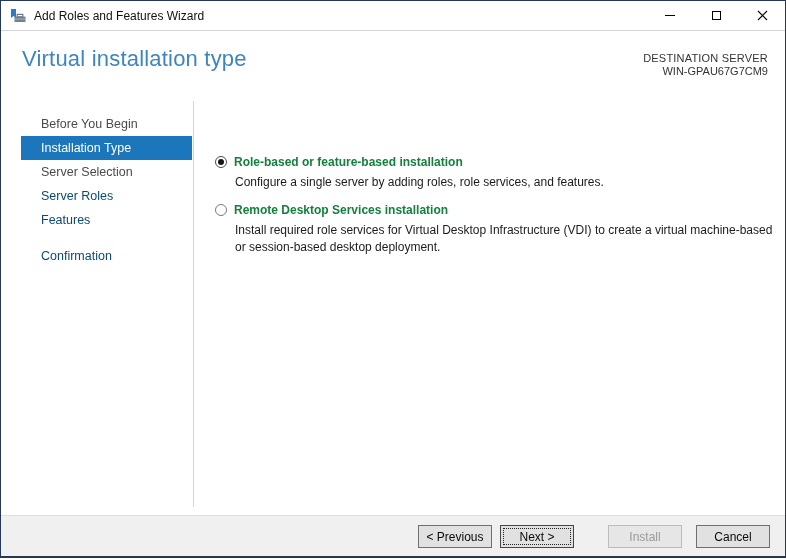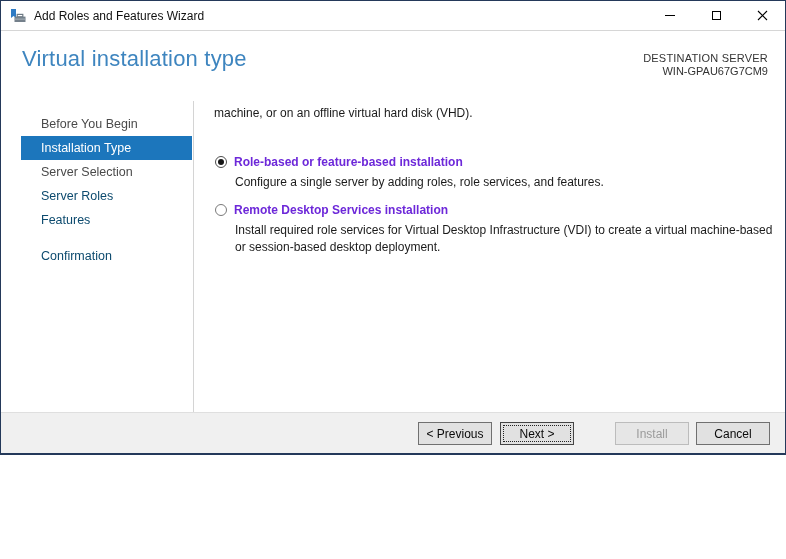--- a/index.html
+++ b/index.html
@@ -1,18 +1,18 @@
 <!DOCTYPE html>
 <html><head>
 <meta charset="utf-8">
 <style>
   html,body{margin:0;padding:0;background:#ffffff;}
   *{box-sizing:border-box;}
   .window{
-    position:relative;width:786px;height:455px;background:#fff;
+    position:relative;width:786px;height:558px;background:#fff;
     border:1px solid #24395a;border-bottom-width:2px;
     font-family:"Liberation Sans",sans-serif;overflow:hidden;
   }
   
   .titlebar{
     position:absolute;left:0;top:0;right:0;height:30px;
     display:flex;align-items:center;background:#fff;
     border-bottom:1px solid #d6d6d6;
   }
   .app-icon{margin-left:9px;width:16px;height:16px;flex:0 0 auto;}
@@ -45,35 +45,35 @@
   .opt-row{display:flex;align-items:flex-start;cursor:pointer;}
   .radio{
     width:12px;height:12px;border:1px solid #7a7a7a;border-radius:50%;
     background:#fff;position:relative;margin:2px 7px 0 1px;flex:0 0 auto;
   }
   .radio.checked{border-color:#4d4d4d;}
   .radio.checked::after{
     content:"";position:absolute;left:2px;top:2px;width:6px;height:6px;
     background:#161616;border-radius:50%;
   }
-  .opt-label{font-size:12px;font-weight:bold;color:#6d28d9;line-height:16px;}
+  .opt-label{font-size:12px;font-weight:bold;color:#15803d;line-height:16px;}
   .opt-desc{margin:4px 0 0 21px;font-size:12px;line-height:17px;color:#1b1b1b;}
   
   .footer{
     position:absolute;left:0;right:0;bottom:0;height:41px;
     background:#f0f0f0;border-top:1px solid #dfdfdf;
   }
   .btn{
     position:absolute;top:9px;width:74px;height:23px;padding:0;
     font-family:"Liberation Sans",sans-serif;font-size:12px;color:#0a0a0a;
     background:#e1e1e1;border:1px solid #707070;cursor:pointer;
   }
   #btn-previous{left:417px;}
   #btn-next{left:499px;border-color:#454545;outline:1px dotted #222;outline-offset:-4px;}
-  #btn-install{left:607px;background:#e6e6e6;border-color:#bcbcbc;color:#9b9b9b;cursor:default;margin-left:7px;}
+  #btn-install{left:607px;background:#e6e6e6;border-color:#bcbcbc;color:#9b9b9b;cursor:default;}
   #btn-cancel{left:695px;}
 </style>
 </head>
 <body>
 
 <div class="window">
 
   <div class="titlebar">
     <svg class="app-icon" viewBox="0 0 16 16" aria-hidden="true">
       <path d="M1 1 h5 v9 l-2.5 -2 L1 10 Z" fill="#2e7bc4"></path>
@@ -107,21 +107,20 @@
 
   <div class="sidebar-item" style="top:111px">Before You Begin</div>
   <div class="sidebar-item selected" style="top:135px">Installation Type</div>
   <div class="sidebar-item" style="top:159px">Server Selection</div>
   <div class="sidebar-item disabled" style="top:183px">Server Roles</div>
   <div class="sidebar-item disabled" style="top:207px">Features</div>
   <div class="sidebar-item disabled" style="top:243px">Confirmation</div>
   <div class="separator-v"></div>
 
   <div class="intro">
-    <div>machine, or on an offline virtual hard disk (VHD).</div>
   </div>
 
   <div class="opt" id="opt1">
     <div class="opt-row">
       <span class="radio checked"></span>
       <span class="opt-label">Role-based or feature-based installation</span>
     </div>
     <div class="opt-desc">
       <div>Configure a single server by adding roles, role services, and features.</div>
     </div>

